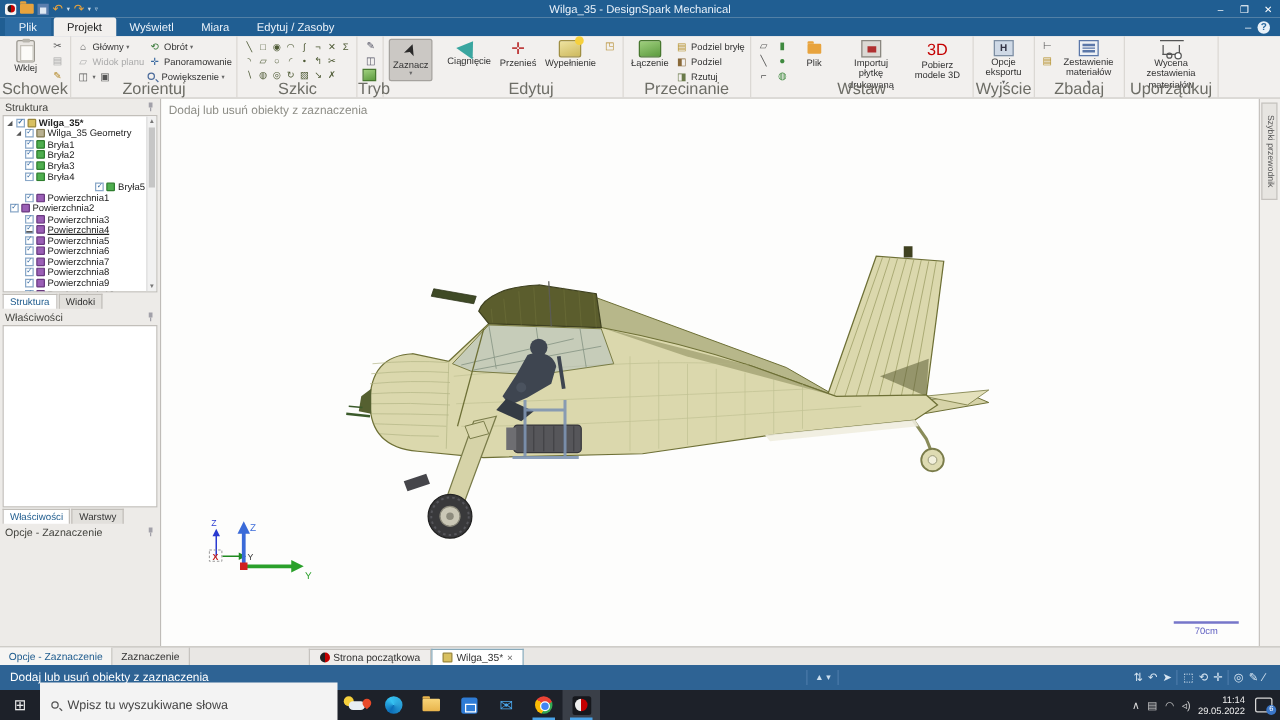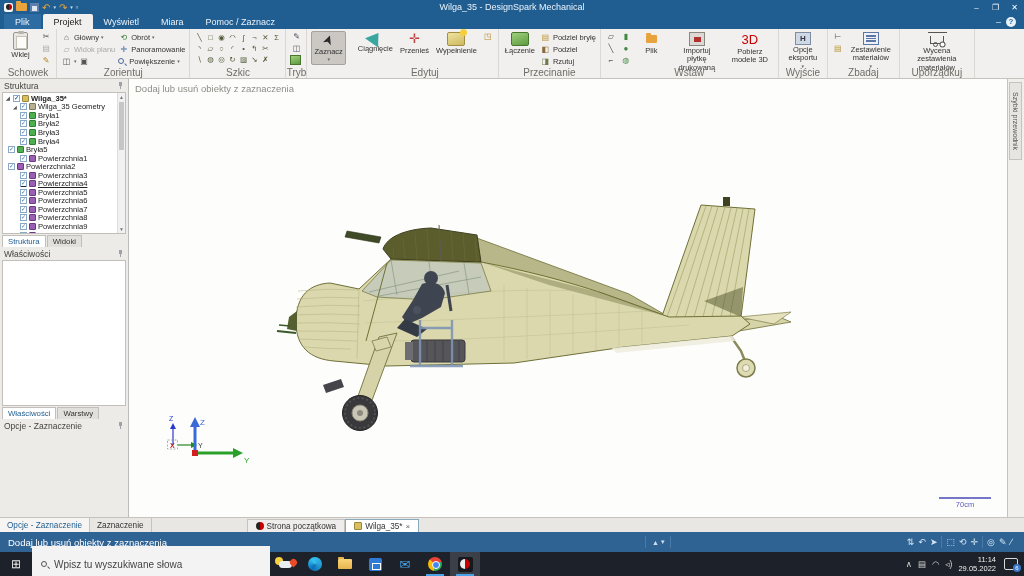--- a/index.html
+++ b/index.html
@@ -27,21 +27,21 @@
   .mtab{color:#ecf3fa;font-size:9px;padding:2px 11px 1px;display:flex;align-items:center;}
   .mtab.filetab{background:#2d6ca3;margin-right:2px;}
   .mtab.active{background:#f2f0ee;color:#222;border-radius:2px 2px 0 0;}
   .ribbon-mini{margin-left:auto;display:flex;align-items:center;gap:5px;padding-right:8px;}
   .rmin{color:#dfe9f3;font-size:9px;}
   .rhelp{width:10px;height:10px;border-radius:50%;background:#e9f1f8;color:#2a6aa0;font-size:8px;font-weight:bold;display:flex;align-items:center;justify-content:center;}
 
   
   .ribbon{position:absolute;top:29px;left:0;right:0;height:50px;background:#f2f0ee;border-bottom:1px solid #c6c3bf;display:flex;}
   .rgroup{position:relative;border-right:1px solid #dbd8d4;padding:2px 4px 11px;display:flex;gap:3px;align-items:flex-start;}
-  .rlabel{position:absolute;bottom:0;left:0;right:0;text-align:center;font-size:10px;color:#6d6d66;}
+  .rlabel{position:absolute;bottom:0;left:0;right:0;text-align:center;font-size:13px;color:#6d6d66;}
   .bigbtn{display:flex;flex-direction:column;align-items:center;font-size:7.5px;color:#333;padding:1px 2px;min-width:33px;max-width:62px;text-align:center;line-height:1.1;gap:1px;}
   .bigbtn.sel{background:#cbc8c4;border:1px solid #a5a29e;border-radius:2px;}
   .minicol{display:flex;flex-direction:column;gap:1px;justify-content:flex-start;}
   .mini{width:12px;height:11px;display:flex;align-items:center;justify-content:center;font-size:8px;color:#555;}
   .zcol{display:flex;flex-direction:column;font-size:7.5px;color:#333;}
   .zrow{display:flex;align-items:center;gap:2px;height:12px;white-space:nowrap;}
   .zic{width:11px;text-align:center;font-size:8px;color:#555;}
   .gray{color:#aaa;}
   .drop{font-size:5px;color:#666;}
   
@@ -176,21 +176,21 @@
       <span class="wbtn close">✕</span>
     </div>
   </div>
 
   <div class="menubar">
     <div id="menu-tabs">
         <span class="mtab filetab">Plik</span>
         <span class="mtab active">Projekt</span>
         <span class="mtab">Wyświetl</span>
         <span class="mtab">Miara</span>
-        <span class="mtab">Pomoc / Zaznacz</span>
+        <span class="mtab">Edytuj / Zasoby</span>
       </div>
     <div class="ribbon-mini">
       <span class="rmin">–</span>
       <span class="rhelp">?</span>
     </div>
   </div>
 
   <div class="ribbon">
 
     <div class="rgroup">
@@ -429,21 +429,21 @@
             <div class="trow" style="padding-left: 16px;">
               <span class="cb">✓</span>
               <span class="ti ti-solid"></span>
               <span>Bryła3</span>
             </div>
             <div class="trow" style="padding-left: 16px;">
               <span class="cb">✓</span>
               <span class="ti ti-solid"></span>
               <span>Bryła4</span>
             </div>
-            <div class="trow" style="padding-left: 4px;">
+            <div class="trow" style="padding-left: 16px; justify-content: flex-end;">
               <span class="cb">✓</span>
               <span class="ti ti-solid"></span>
               <span>Bryła5</span>
             </div>
             <div class="trow" style="padding-left: 16px;">
               <span class="cb">✓</span>
               <span class="ti ti-surface"></span>
               <span>Powierzchnia1</span>
             </div>
             <div class="trow" style="padding-left: 4px;">

